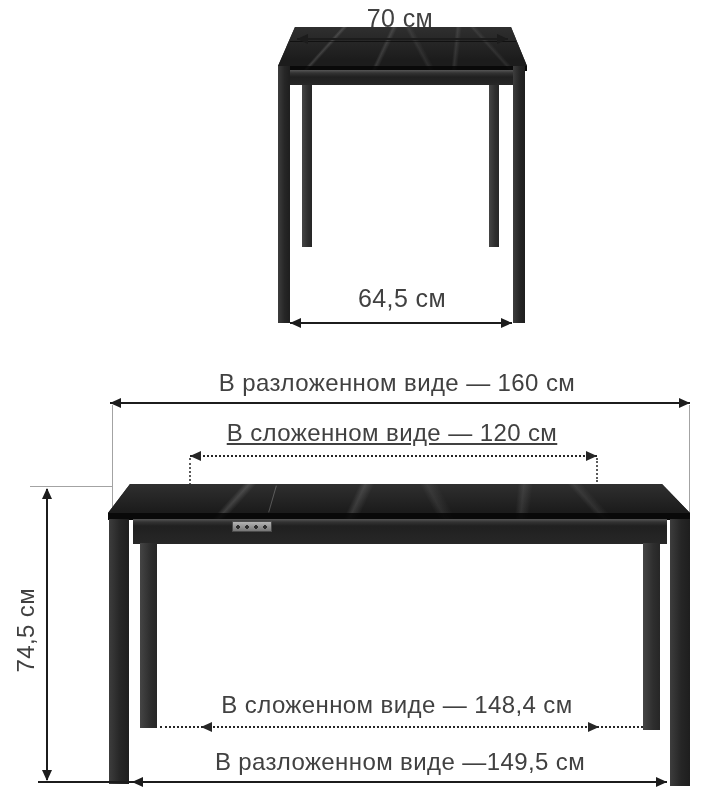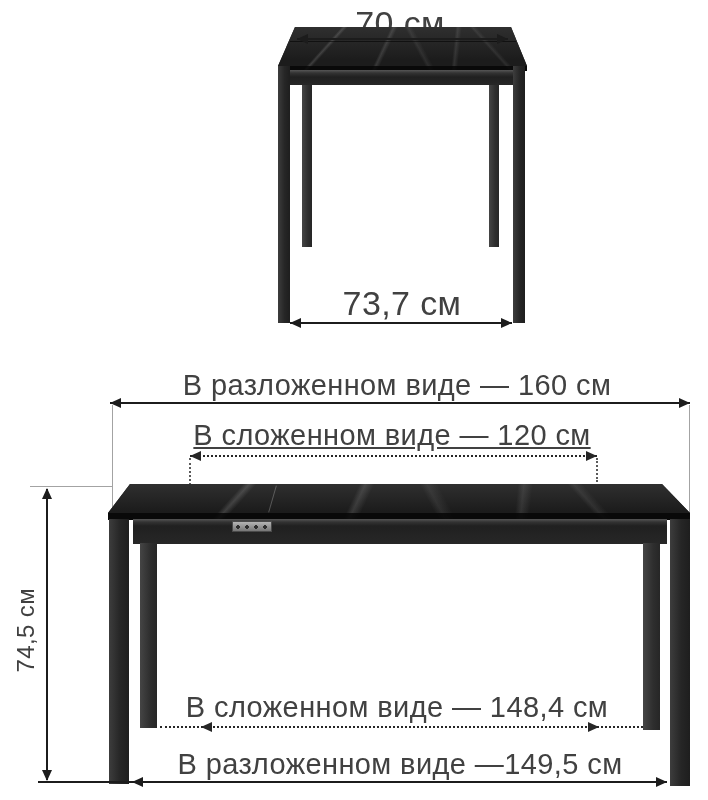--- a/index.html
+++ b/index.html
@@ -1,21 +1,21 @@
 <!DOCTYPE html>
 <html><head>
 <meta charset="utf-8">
 <style>
   html,body{margin:0;padding:0;background:#ffffff;}
   .canvas{position:relative;width:708px;height:800px;background:#ffffff;overflow:hidden;
           font-family:"Liberation Sans",sans-serif;}
   .lbl{position:absolute;text-align:center;color:#414141;letter-spacing:.4px;line-height:1.1;
        white-space:nowrap;}
-  .lbl.big{font-size:34px;}
-  .lbl.mid{font-size:29px;}
+  .lbl.big{font-size:25px;}
+  .lbl.mid{font-size:24px;}
   
   .dim-h{position:absolute;height:0;border-top:2px solid #1c1c1c;}
   .dim-h.dotted{border-top:2px dotted #262626;}
   .dim-v{position:absolute;width:0;border-left:2px solid #1c1c1c;}
   .ext{position:absolute;background:#a3a3a3;}
   .ext.v{width:1px;}
   .ext.h{height:1px;}
   .ext-dot-v{position:absolute;width:0;border-left:2px dotted #5a5a5a;}
   .ah{position:absolute;width:0;height:0;}
   .ah.l{border-top:5px solid transparent;border-bottom:5px solid transparent;border-right:11px solid #1c1c1c;top:-6px;}
@@ -64,21 +64,21 @@
       <span class="ah r" style="right:0;"></span>
     </div>
 
     <div class="apron" style="left:288px;top:70px;width:230px;height:15px;"></div>
 
     <div class="leg back" style="left:302px;top:85px;width:10px;height:162px;"></div>
     <div class="leg back" style="left:489px;top:85px;width:10px;height:162px;"></div>
     <div class="leg" style="left:278px;top:66px;width:12px;height:257px;"></div>
     <div class="leg" style="left:513px;top:66px;width:12px;height:257px;"></div>
 
-    <div class="lbl big" style="left:302px;top:285px;width:200px;">73,7 см</div>
+    <div class="lbl big" style="left:302px;top:285px;width:200px;">64,5 см</div>
 
     <div class="dim-h" style="left:290px;top:322px;width:222px;">
       <span class="ah l" style="left:0;"></span>
       <span class="ah r" style="right:0;"></span>
     </div>
   </div>
 
   <div>
 
     <div class="lbl mid" style="left:147px;top:370px;width:500px;">В разложенном виде — 160 см</div>

